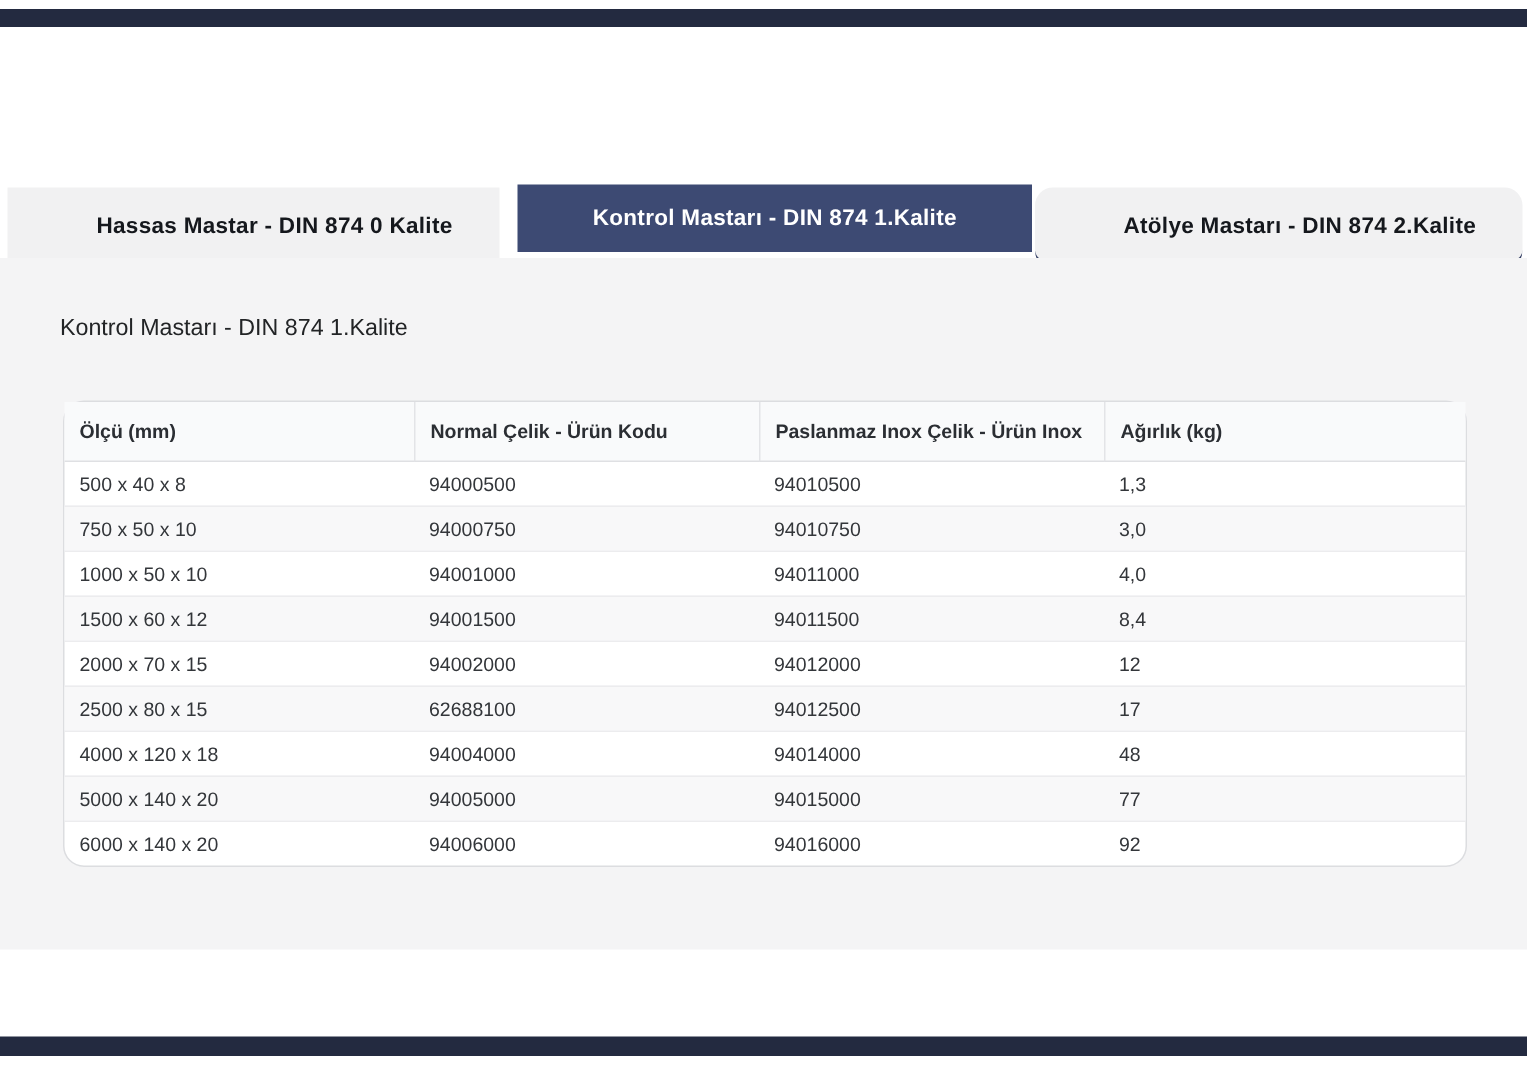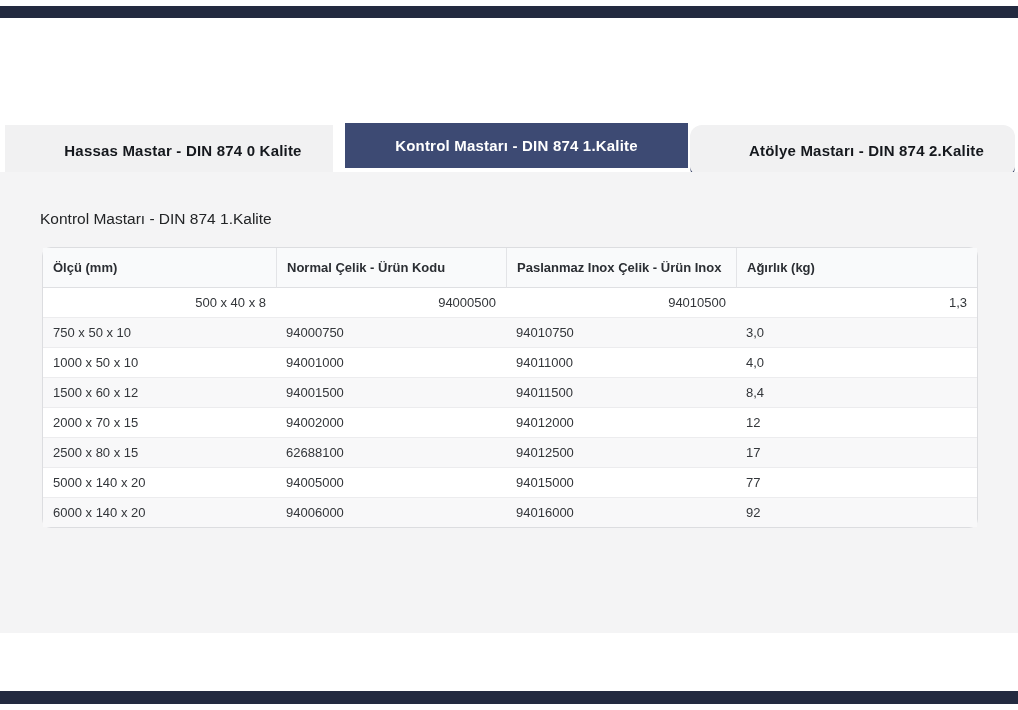--- a/index.html
+++ b/index.html
@@ -56,40 +56,40 @@
   }
   .table-wrap {
     position: absolute; top: 75px; left: 42px; width: 935px;
   }
   table.spec {
     width: 935px;
     border-collapse: separate; border-spacing: 0;
     table-layout: fixed;
     background: #ffffff;
     border: 1px solid #dcdde0;
-    border-radius: 9px;
-    font-size: 13px; color: #33363a;
+    border-radius: 14px;
+    font-size: 13px; color: #33363a; margin-top: 20px;
   }
   col.c0 { width: 233px; }
   col.c1 { width: 230px; }
   col.c2 { width: 230px; }
   col.c3 { width: 241px; }
   thead th {
     background: #f9fafb;
     text-align: left;
     font-weight: 700; font-size: 13px; color: #2b2e33;
     padding: 12px 10px 12px 10px;
     border-bottom: 1px solid #dfe0e3;
   }
   thead th + th { border-left: 1px solid #e3e4e7; }
   tbody td {
     padding: 7px 10px;
     border-top: 1px solid #ececee;
   }
-  tbody tr:first-child td { border-top: none; text-align: right; }
+  tbody tr:first-child td { border-top: none; }
   tbody tr:nth-child(even) td { background: #f8f8f9; }
 </style>
 </head>
 <body>
 
 <div class="strip top"></div>
 
 <div class="tabs">
     <div class="tab pos0 inactive">Hassas Mastar - DIN 874 0 Kalite</div>
     <div class="tab pos1 active">Kontrol Mastarı - DIN 874 1.Kalite</div>
@@ -145,20 +145,26 @@
             <td>94012000</td>
             <td>12</td>
           </tr>
           <tr>
             <td>2500 x 80 x 15</td>
             <td>62688100</td>
             <td>94012500</td>
             <td>17</td>
           </tr>
           <tr>
+            <td>4000 x 120 x 18</td>
+            <td>94004000</td>
+            <td>94014000</td>
+            <td>48</td>
+          </tr>
+          <tr>
             <td>5000 x 140 x 20</td>
             <td>94005000</td>
             <td>94015000</td>
             <td>77</td>
           </tr>
           <tr>
             <td>6000 x 140 x 20</td>
             <td>94006000</td>
             <td>94016000</td>
             <td>92</td>

